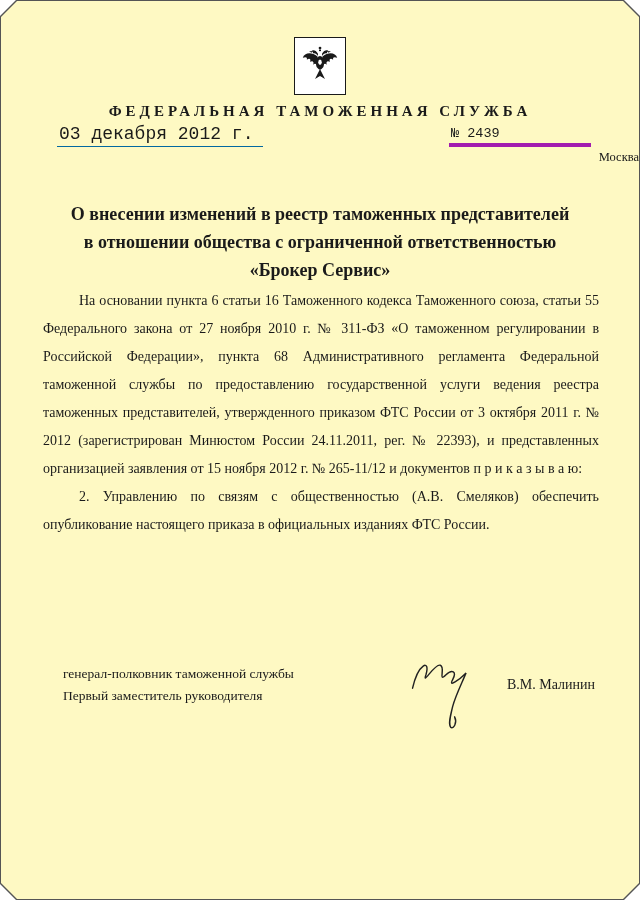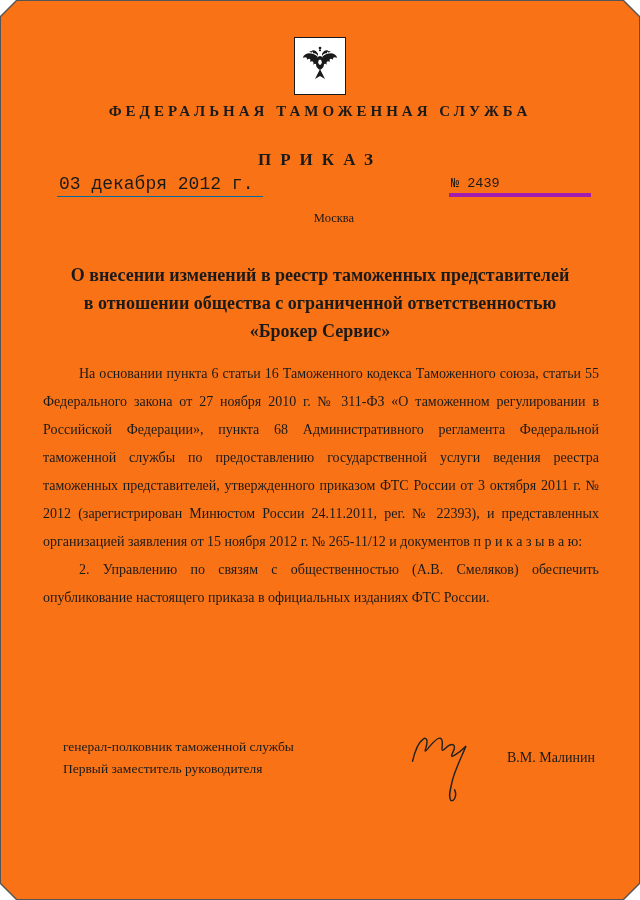--- a/index.html
+++ b/index.html
@@ -7,21 +7,21 @@
     position:relative;width:640px;height:900px;margin:0 auto;
     font-family:"Liberation Serif","DejaVu Serif",serif;color:#1a1a1a;
     background:#fff;
   }
   
   .page-border{
     position:absolute;inset:0;background:#555;
     clip-path:polygon(16px 0,calc(100% - 16px) 0,100% 16px,100% calc(100% - 16px),calc(100% - 16px) 100%,16px 100%,0 calc(100% - 16px),0 16px);
   }
   .page{
-    position:absolute;inset:1px;background:#f97316;
+    position:absolute;inset:1px;background:#fef9c3;
     clip-path:polygon(16px 0,calc(100% - 16px) 0,100% 16px,100% calc(100% - 16px),calc(100% - 16px) 100%,16px 100%,0 calc(100% - 16px),0 16px);
   }
   .emblem-box{
     width:50px;height:56px;margin:36px auto 8px auto;
     border:1.5px solid #1a1a1a;display:flex;align-items:center;justify-content:center;
     background:#fff;
   }
   .agency{
     text-align:center;font-weight:bold;font-size:15px;letter-spacing:4px;
     margin-top:6px;white-space:nowrap;
@@ -36,26 +36,26 @@
   }
   .req-date{
     font-family:"Liberation Mono","DejaVu Sans Mono",monospace;
     font-size:18px;border-bottom:1px solid #0369a1;padding:0 10px 2px 2px;
   }
   .req-number{
     font-family:"Liberation Mono","DejaVu Sans Mono",monospace;
     font-size:13.5px;border-bottom:4px solid #a21caf;padding:0 2px 2px 2px;
     width:138px;
   }
-  .city{text-align:center;font-size:12.5px;margin-top:14px;padding-left:28px;}
+  .city{text-align:right;font-size:12.5px;margin-top:3px;padding-left:28px;}
   .title{
     font-weight:bold;font-size:18px;line-height:1.55;text-align:center;
     max-width:500px;margin:36px auto 0 auto;
   }
-  .body-text{margin:14px 40px 0 42px;}
+  .body-text{margin:2px 40px 0 42px;}
   .body-text p{
     font-size:14px;line-height:2.0;text-align:justify;text-indent:36px;
     margin:0;
   }
   .sig-row{
     display:flex;align-items:center;margin:96px 44px 0 62px;
   }
   .sig-left{flex:1;font-size:13.5px;line-height:1.6;}
   .sig-script{width:86px;height:78px;margin-right:18px;margin-top:18px;}
   .sig-name{font-size:14px;white-space:nowrap;}
@@ -82,21 +82,20 @@
             </g>
             <use href="#halfwing" transform="translate(64,0) scale(-1,1)"></use>
             <ellipse cx="32" cy="29" rx="2.8" ry="4.4" fill="#ffffff"></ellipse>
           </g>
         </svg>
       </span>
     </div>
 
     <div class="agency">ФЕДЕРАЛЬНАЯ ТАМОЖЕННАЯ СЛУЖБА</div>
 
-    <div class="doc-type">ПРИКАЗ</div>
 
     <div class="req-row">
       <span class="req-date">03 декабря 2012 г.</span>
       <span class="req-number">№ 2439</span>
     </div>
 
     <div class="city">Москва</div>
 
     <div class="title">О внесении изменений в реестр таможенных представителей в отношении общества с ограниченной ответственностью «Брокер Сервис»</div>
 

